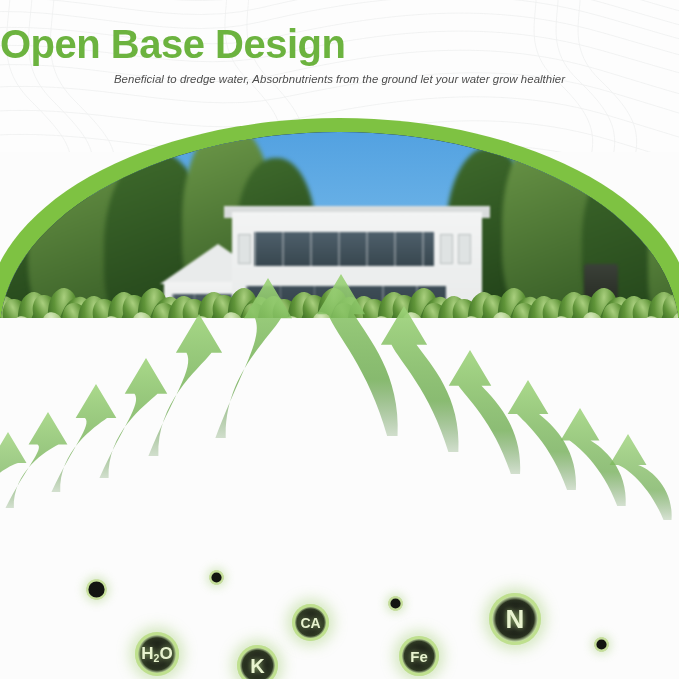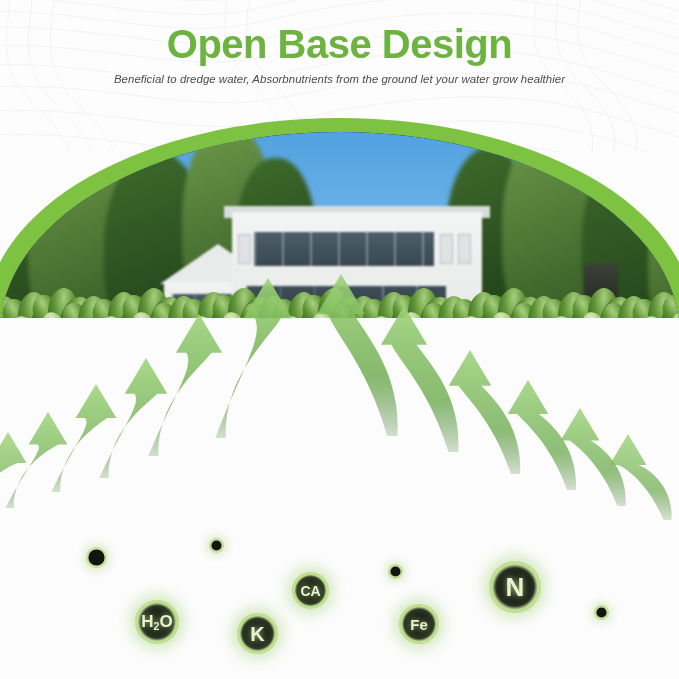--- a/index.html
+++ b/index.html
@@ -18,21 +18,20 @@
     background:#fdfdfd;
     overflow:hidden;
   }
   .topo {
     position:absolute; inset:-40px;
     opacity:.85;
   }
 
   .title {
     position:absolute; left:0; top:24px; width:679px;
-    text-align:center;
     font-size:40px; font-weight:bold; letter-spacing:-0.5px;
     color:#6cb33f;
     line-height:1;
   }
   .subtitle {
     position:absolute; left:0; top:73px; width:679px;
     text-align:center;
     font-size:11.4px; font-style:italic; font-weight:400;
     color:#4c4c4c;
     letter-spacing:.05px;
@@ -160,20 +159,21 @@
   .arrows { position:absolute; left:0; top:118px; width:679px; height:561px; pointer-events:none; }
 
   
   .bubble {
     position:absolute;
     border-radius:50%;
     display:flex; align-items:center; justify-content:center;
     color:#e8f3cf;
     font-weight:bold;
     text-shadow:0 0 6px rgba(190,230,140,.85);
+    margin-top:32px;
   }
   .bubble .ring {
     position:absolute; inset:0; border-radius:50%;
     box-shadow:
       inset 0 0 0 3px rgba(190,224,140,.92),
       inset 0 0 10px 4px rgba(150,196,96,.35),
       0 0 14px 5px rgba(150,200,95,.38);
     background:radial-gradient(circle at 50% 50%, rgba(10,14,6,.92) 0 52%, rgba(176,212,126,.55) 62%, rgba(150,196,96,.18) 78%, rgba(0,0,0,0) 100%);
   }
   .bubble .lbl { position:relative; z-index:2; line-height:1; }

